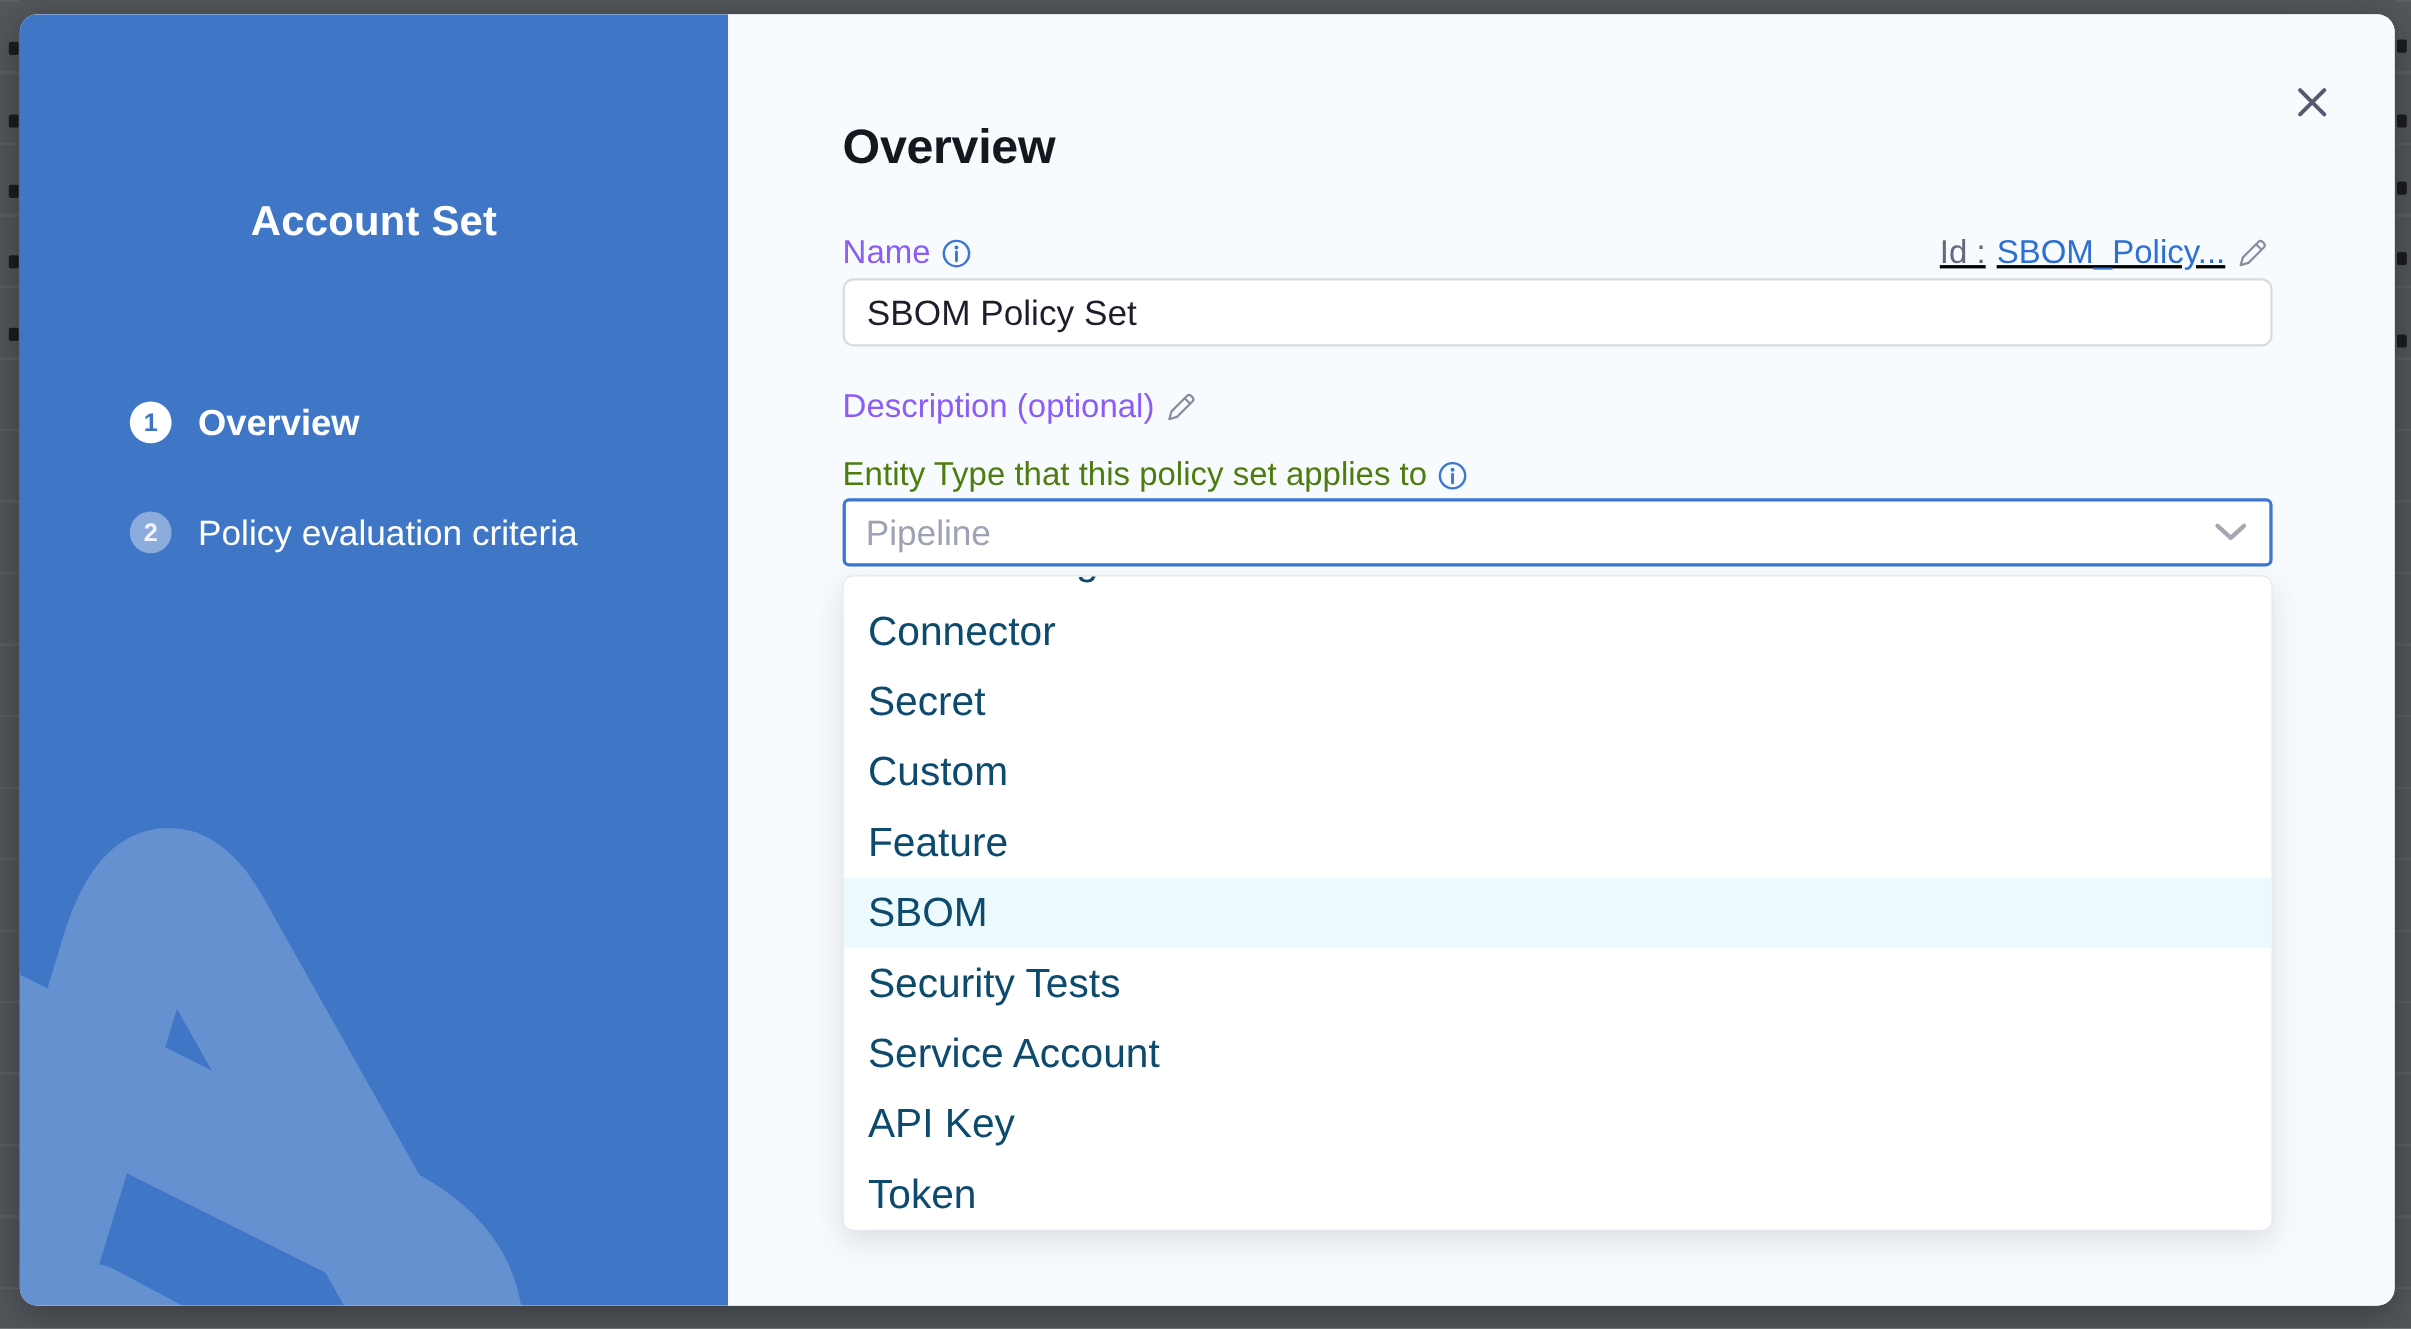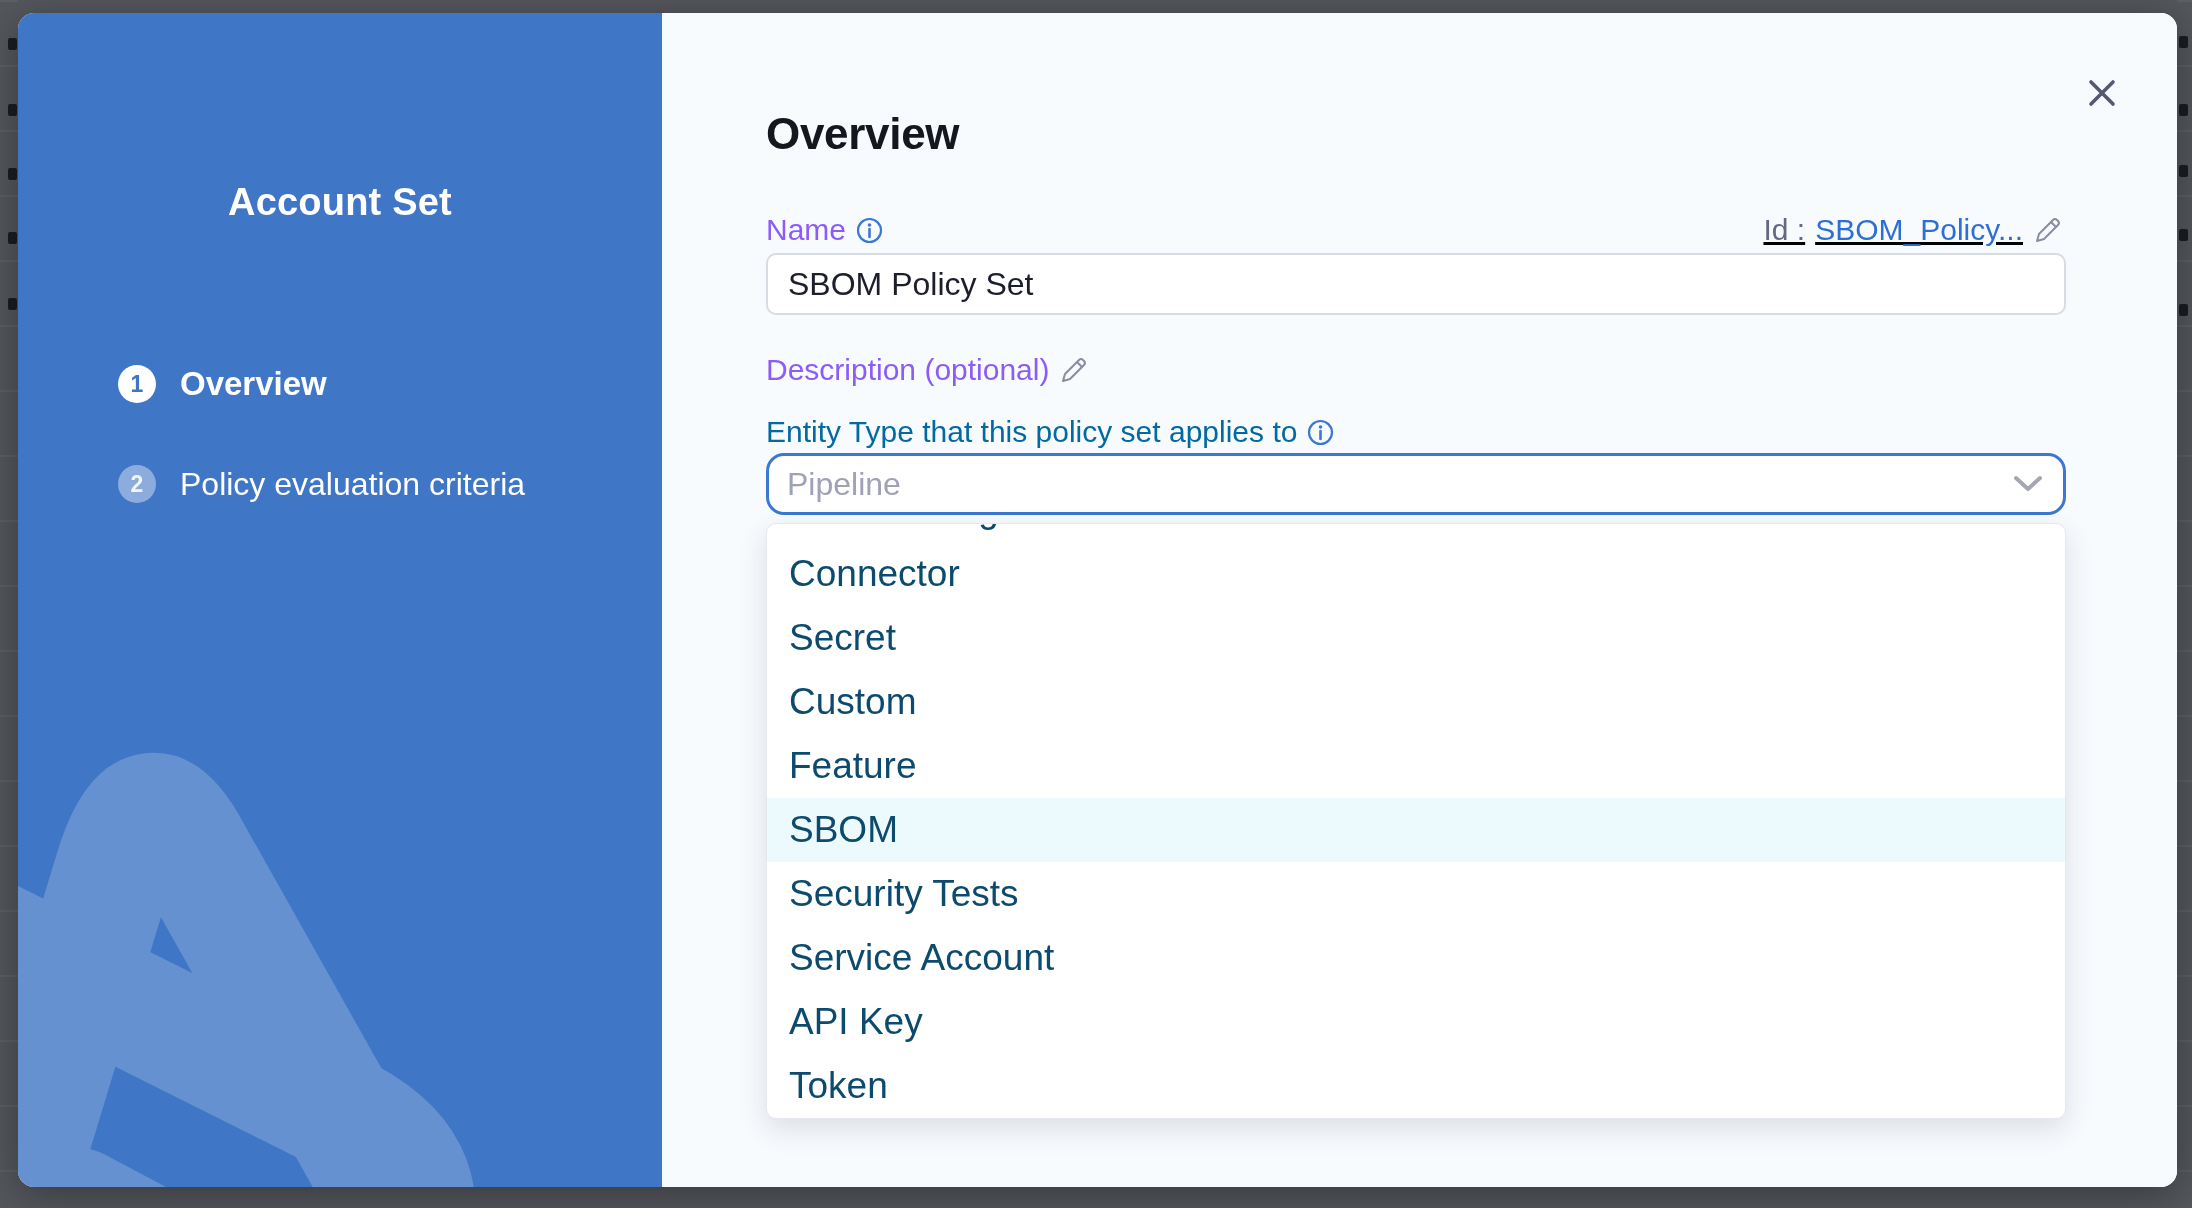--- a/index.html
+++ b/index.html
@@ -75,21 +75,21 @@
   .id-prefix{color:#66687f;}
   .id-link{color:#2e6fd3;text-decoration:none;cursor:pointer;}
   .name-input{
     position:absolute;left:104px;top:240px;width:1300px;height:62px;
     box-sizing:border-box;background:#ffffff;border:2px solid #d9dbe4;border-radius:10px;
     padding:16px 20px;font-size:32px;color:#1d1e2c;
     font-family:"Liberation Sans", sans-serif;outline:none;
   }
   .select-box{
     position:absolute;left:104px;top:440px;width:1300px;height:62px;
-    box-sizing:border-box;background:#ffffff;border:3px solid #3b77d3;border-radius:18px;
+    box-sizing:border-box;background:#ffffff;border:3px solid #3b77d3;border-radius:6px;
     display:flex;align-items:center;padding:0 18px;cursor:pointer;
   }
   .select-placeholder{font-size:32px;color:#9fa1b6;flex:1;}
   .dropdown{
     position:absolute;left:104px;top:510px;width:1300px;height:596px;
     box-sizing:border-box;background:#ffffff;border:1px solid #e6e8f0;border-radius:10px;
     overflow:hidden;box-shadow:0 10px 28px rgba(40,41,61,0.14);
   }
   .dropdown-list{margin-top:-46px;}
   .dd-item{
@@ -167,21 +167,21 @@
       <span class="label-text">Description (optional)</span>
       <span>
         <svg width="30" height="30" viewBox="0 0 30 30">
           <path d="M4 26 L6 19 L20 5 Q22 3 24 5 L25 6 Q27 8 25 10 L11 24 L4 26 Z" fill="none" stroke="#8a8c9f" stroke-width="2" stroke-linejoin="round"></path>
           <path d="M18 7 L23 12" stroke="#8a8c9f" stroke-width="2"></path>
         </svg>
       </span>
     </div>
 
     <div class="field-label-row row-entity">
-      <span class="label-text" style="font-weight:400;color:#0369a1;">Entity Type that this policy set applies to</span>
+      <span class="label-text" style="font-weight:400;color:#4d7c0f;">Entity Type that this policy set applies to</span>
       <span>
         <svg width="27" height="27" viewBox="0 0 27 27">
           <circle cx="13.5" cy="13.5" r="11.5" fill="none" stroke="#3b77d3" stroke-width="2.2"></circle>
           <circle cx="13.5" cy="8" r="1.8" fill="#3b77d3"></circle>
           <path d="M13.5 12 L13.5 20" stroke="#3b77d3" stroke-width="2.6" stroke-linecap="round"></path>
         </svg>
       </span>
     </div>
 
     <div class="select-box">

